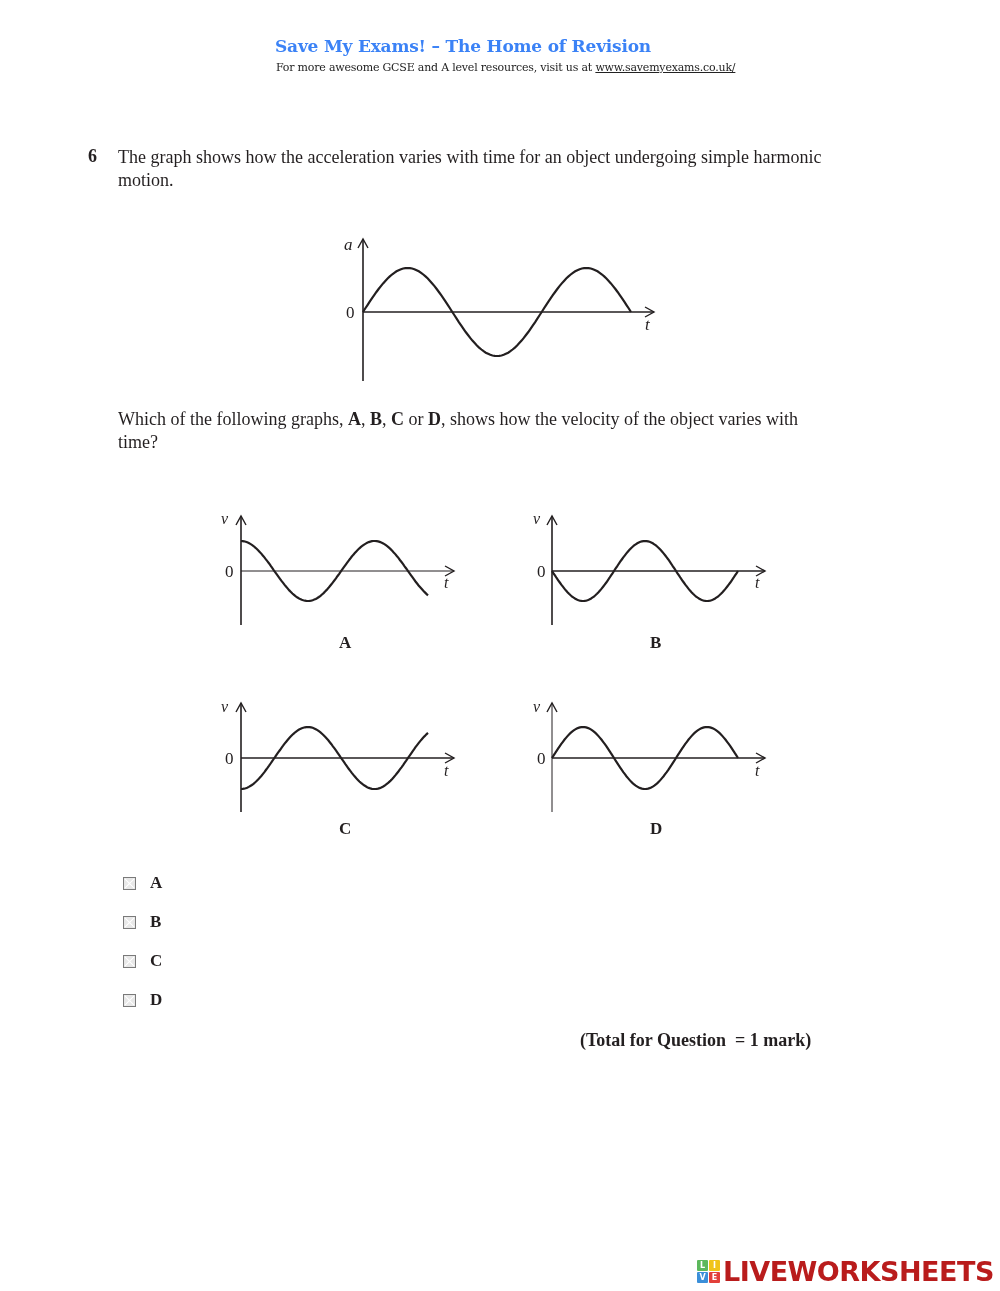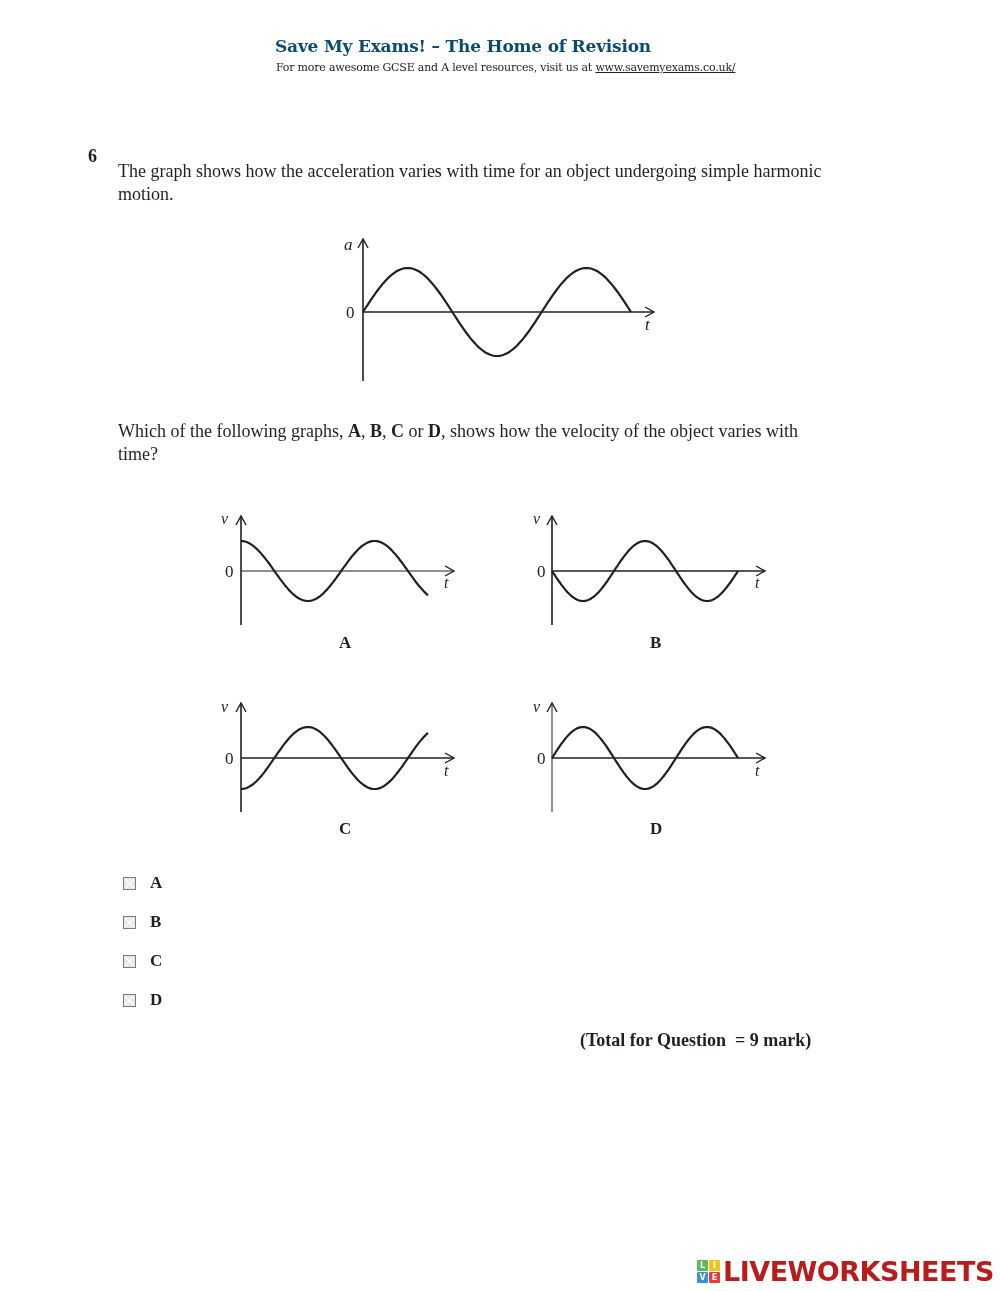--- a/index.html
+++ b/index.html
@@ -1,23 +1,23 @@
 <!DOCTYPE html>
 <html><head>
   <meta charset="utf-8">
   <style>
     html, body { margin: 0; padding: 0; background: #ffffff; }
     body { width: 1000px; height: 1291px; position: relative; overflow: hidden; font-family: "Liberation Serif", serif; color: #231f20; }
     .header { position: absolute; left: 0; top: 36px; width: 1000px; }
-    .header-title { position: absolute; left: 275px; top: 0; font-family: "DejaVu Serif", serif; font-weight: bold; font-size: 17px; color: #0c4a6e; letter-spacing: -0.2px; white-space: nowrap; }
+    .header-title { position: absolute; left: 275px; top: 0; font-family: "DejaVu Serif", serif; font-weight: bold; font-size: 17px; color: #3b82f6; letter-spacing: -0.2px; white-space: nowrap; }
     .header-sub { position: absolute; left: 276px; top: 25px; font-family: "DejaVu Serif", serif; font-size: 11px; color: #222; white-space: nowrap; letter-spacing: -0.2px; }
     .header-sub a { color: #222; text-decoration: underline; }
     .qnum { position: absolute; left: 88px; top: 146px; font-weight: bold; font-size: 18px; }
-    .qtext { position: absolute; left: 118px; top: 160px; width: 720px; font-size: 18px; line-height: 23px; }
-    .qtext2 { position: absolute; left: 118px; top: 420px; width: 720px; font-size: 18px; line-height: 23px; }
+    .qtext { position: absolute; left: 118px; top: 146px; width: 720px; font-size: 18px; line-height: 23px; }
+    .qtext2 { position: absolute; left: 118px; top: 408px; width: 720px; font-size: 18px; line-height: 23px; }
     .qtext2 b { font-weight: bold; }
     svg.graphs { position: absolute; left: 0; top: 0; }
     .choice { position: absolute; left: 123px; display: flex; align-items: center; gap: 14px; cursor: pointer; }
     .cbox { width: 13px; height: 13px; border: 1.5px solid #7a7a7a; background: #e8e8e8; position: relative; box-sizing: border-box; }
     .cbox::before, .cbox::after { content: ""; position: absolute; left: 5px; top: -1px; width: 1px; height: 13px; background: #ffffff; }
     .cbox::before { transform: rotate(45deg); }
     .cbox::after { transform: rotate(-45deg); }
     .choice-label { font-weight: bold; font-size: 17px; }
     .total { position: absolute; left: 580px; top: 1030px; font-weight: bold; font-size: 18px; white-space: pre; }
     .logo { position: absolute; left: 697px; top: 1258px; display: flex; align-items: center; }
@@ -107,21 +107,21 @@
   <div class="choice" style="top:951px">
     <span class="cbox"></span>
     <span class="choice-label">C</span>
   </div>
   <div class="choice" style="top:990px">
     <span class="cbox"></span>
     <span class="choice-label">D</span>
   </div>
 </div>
 
-<div class="total">(Total for Question  = 9 mark)</div>
+<div class="total">(Total for Question  = 1 mark)</div>
 
 <div class="logo">
   <div class="logo-tiles">
     <span class="tile" style="background: rgb(92, 184, 92);">L</span>
     <span class="tile" style="background: rgb(240, 196, 25);">I</span>
     <span class="tile" style="background: rgb(59, 143, 217);">V</span>
     <span class="tile" style="background: rgb(226, 64, 58);">E</span>
   </div>
   <span class="logo-text" style="color: #b91c1c;">LIVEWORKSHEETS</span>
 </div>

